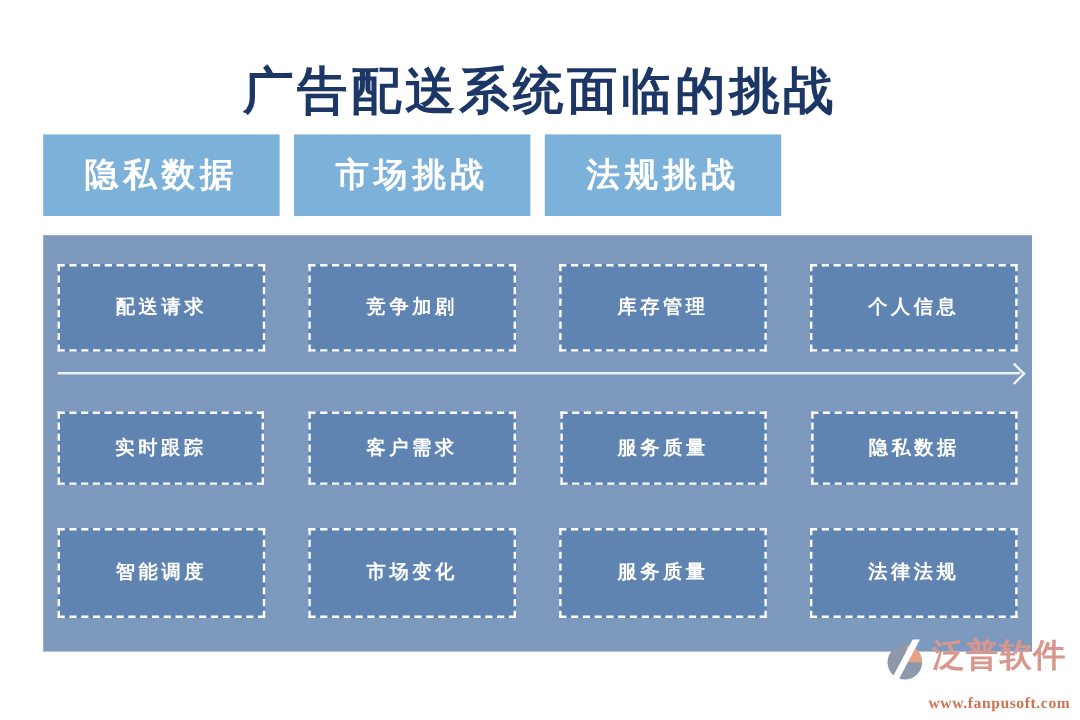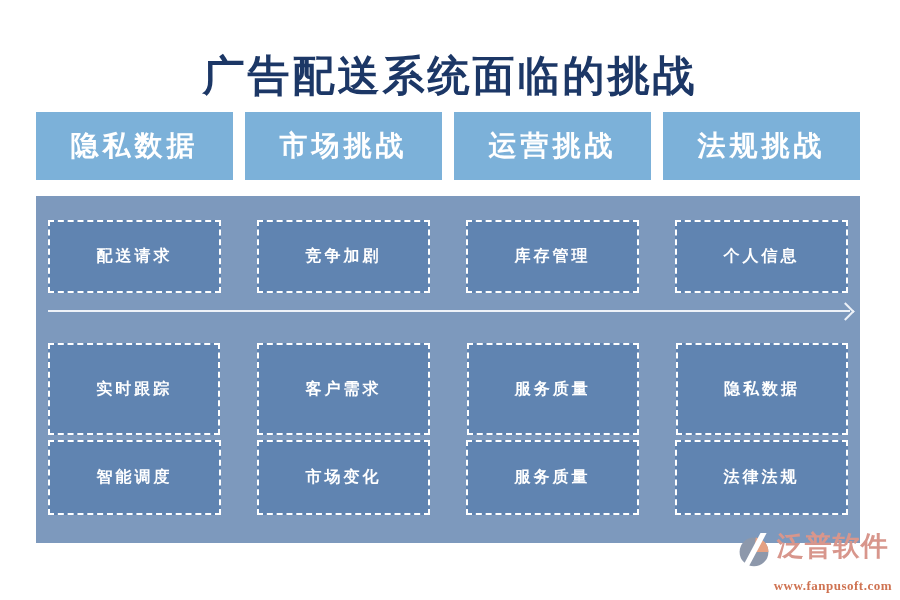--- a/index.html
+++ b/index.html
@@ -60,21 +60,21 @@
 
   .row {
     position: absolute;
     left: 0;
     width: 100%;
     display: grid;
     grid-template-columns: repeat(4, 1fr);
     gap: 12px;
   }
   .row1 { top: 24px;  height: 73px; }
-  .row2 { top: 147px; height: 92px; gap: 13px; }
+  .row2 { top: 147px; height: 61px; gap: 13px; }
   .row3 { top: 244px; height: 75px; }
 
   .box {
     margin: 0 12px;
     background: var(--box-bg, #6084b1);
     border: 2px dashed var(--box-border, #ffffff);
     color: #ffffff;
     display: flex;
     align-items: center;
     justify-content: center;
@@ -132,21 +132,20 @@
 </head>
 <body>
 
 <div id="stage">
 
   <div class="title">广告配送系统面临的挑战</div>
 
   <div class="header-row">
     <div class="header-cell">隐私数据</div>
     <div class="header-cell">市场挑战</div>
-    <div class="header-cell">运营挑战</div>
     <div class="header-cell">法规挑战</div>
   </div>
 
   <div class="panel">
 
     <div class="row row1">
       <div class="box">配送请求</div>
       <div class="box">竞争加剧</div>
       <div class="box">库存管理</div>
       <div class="box">个人信息</div>

